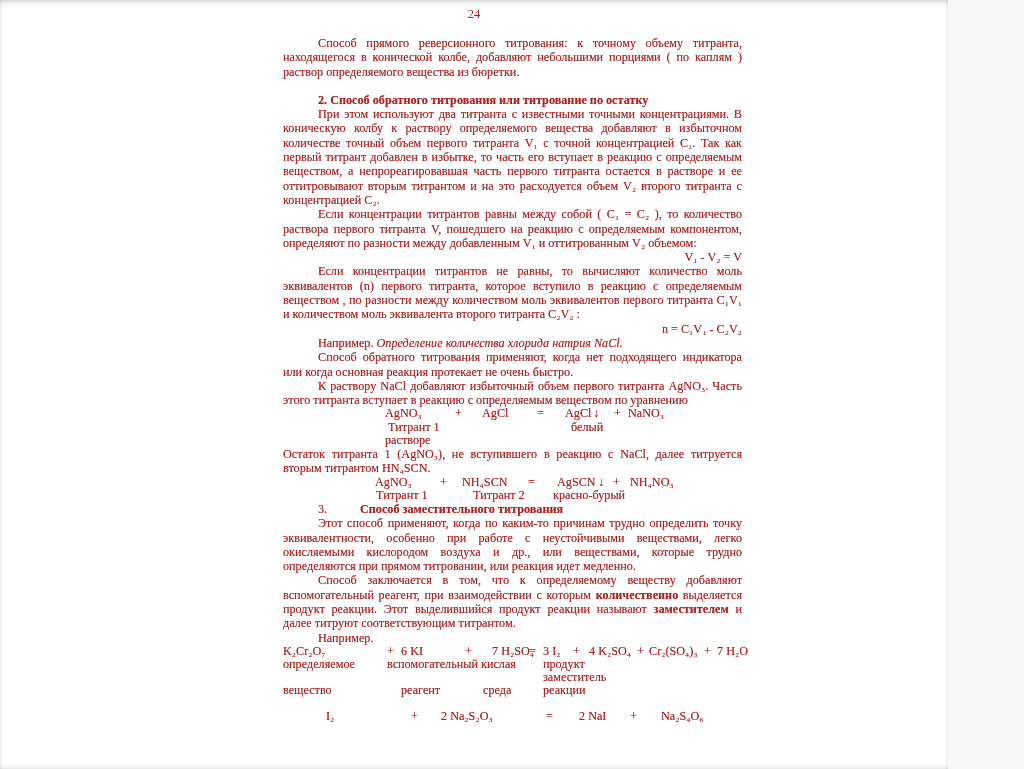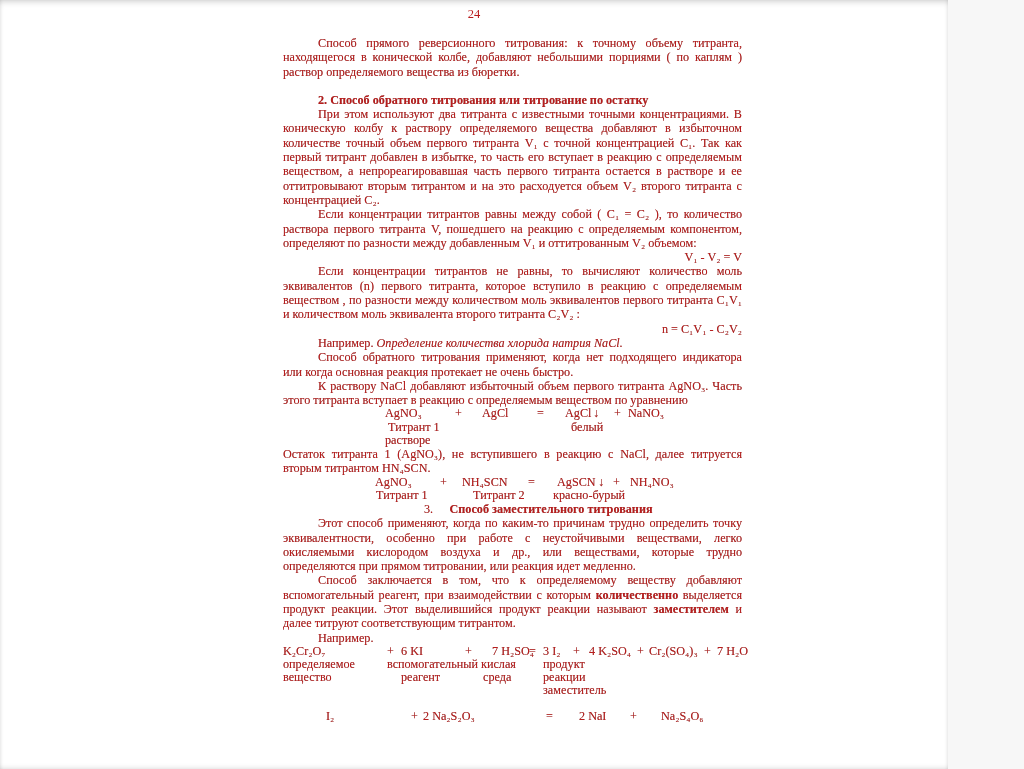--- a/index.html
+++ b/index.html
@@ -17,21 +17,21 @@
     position:absolute;left:283px;top:36px;width:459px;
     font-size:12.2px;line-height:14.3px;text-align:justify;
     text-shadow:0 0 0.5px rgba(74,68,60,0.55);
   }
   .doc p{margin:0;text-indent:35px;}
   p.center{text-align:right;text-indent:0;}
   p.noind{text-indent:0;font-family:Liberation Serif, serif;}
   .b{font-weight:bold;}
   .i{font-style:italic;}
   p.h2{font-weight:bold;margin-top:14px;text-align:left;}
-  p.h3{text-indent:0;padding-left:35px;text-align:center;}
+  p.h3{text-indent:0;padding-left:35px;text-align:left;}
   p.h3 .num{display:inline-block;width:42px;}
   .chem{position:relative;height:13.2px;line-height:13.2px;text-align:left;}
   .chem span{position:absolute;top:0;white-space:nowrap;}
   .gap12{height:12px;}
 </style>
 </head>
 <body>
 
 <div class="slide">
   <div class="pagenum">24</div>
@@ -117,35 +117,35 @@
       <span style="left:421px">+</span>
       <span style="left:434px">7 H₂O</span>
     </div>
     <div class="chem">
       <span style="left:0px">определяемое</span>
       <span style="left:104px">вспомогательный</span>
       <span style="left:198px">кислая</span>
       <span style="left:260px">продукт</span>
     </div>
     <div class="chem">
+      <span style="left:260px">заместитель</span>
+    </div>
+    <div class="chem">
       <span style="left:0px">вещество</span>
       <span style="left:118px">реагент</span>
       <span style="left:200px">среда</span>
       <span style="left:260px">реакции</span>
-    </div>
-    <div class="chem">
-      <span style="left:260px">заместитель</span>
     </div>
 
     <div class="gap12"></div>
 
     <div class="chem">
       <span style="left:43px">I₂</span>
       <span style="left:128px">+</span>
-      <span style="left:140px">2 Na₂S₂O₃</span>
+      <span style="left:158px">2 Na₂S₂O₃</span>
       <span style="left:263px">=</span>
       <span style="left:296px">2 NaI</span>
       <span style="left:347px">+</span>
       <span style="left:378px">Na₂S₄O₆</span>
     </div>
 
   </div>
 </div>
 
 </body></html>

